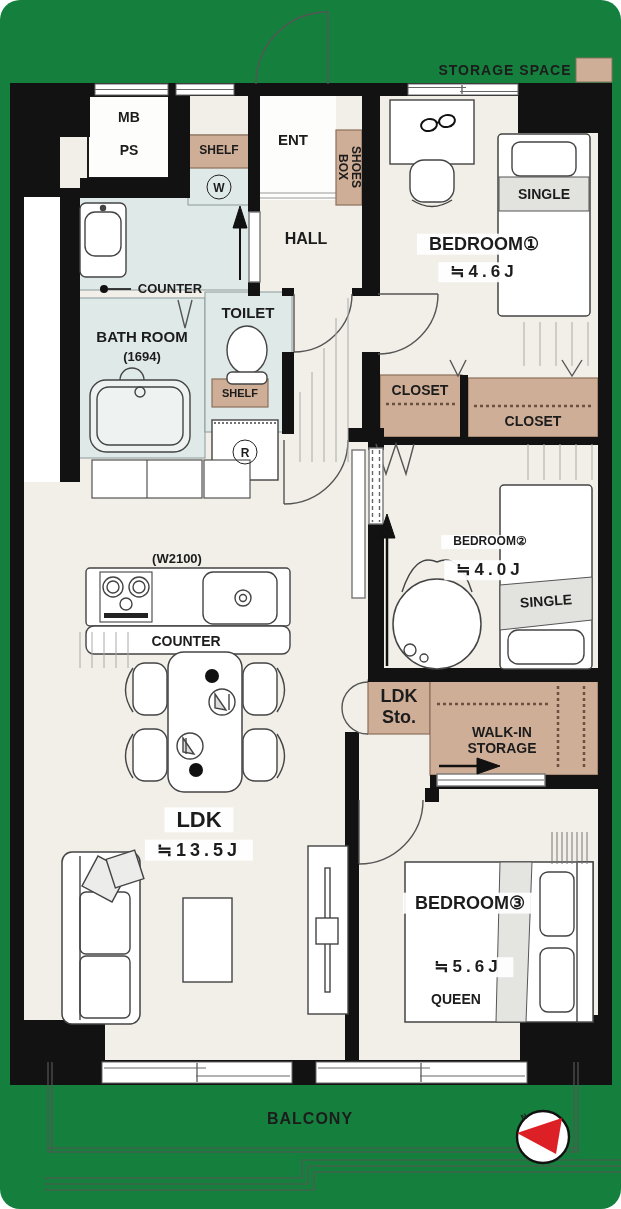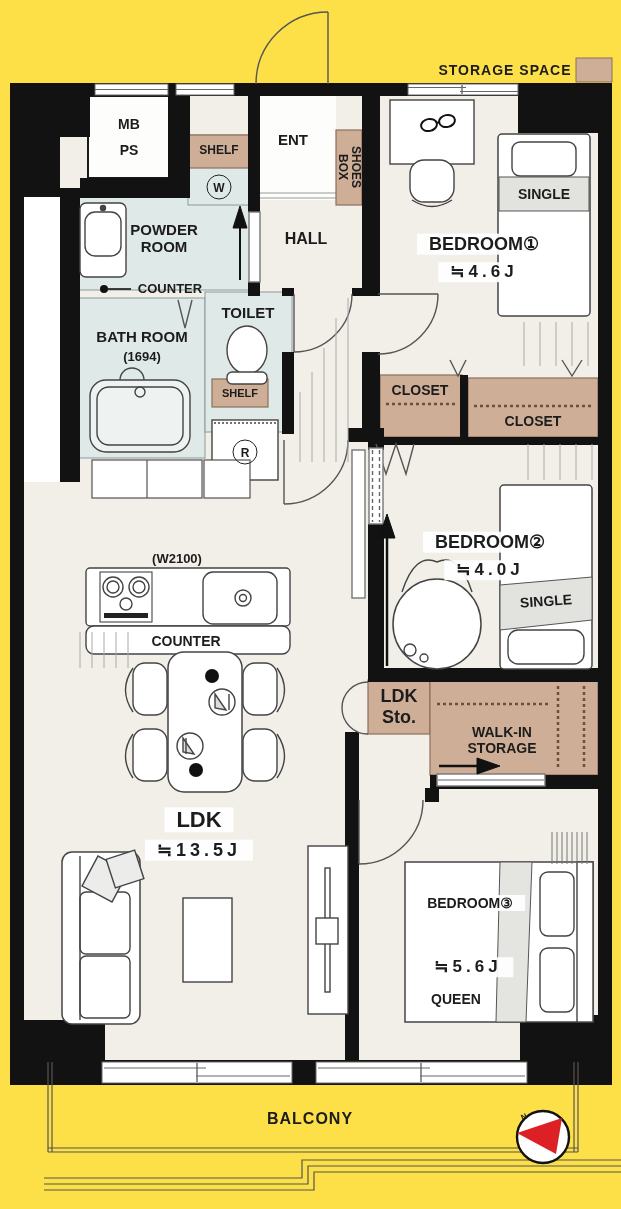--- a/index.html
+++ b/index.html
@@ -1,17 +1,17 @@
 <!DOCTYPE html>
 <html><head>
 <meta charset="utf-8">
 <style>
   html,body{margin:0;padding:0;background:#fff;}
-  #plan{position:relative;width:621px;height:1209px;background:#fde047;overflow:hidden;
-        font-family:"Liberation Sans",sans-serif;}
+  #plan{position:relative;width:621px;height:1209px;background:#15803d;overflow:hidden;
+        font-family:"Liberation Sans",sans-serif;border-radius:20px;}
   #plan svg{position:absolute;left:0;top:0;z-index:1;}
   .lbl{position:absolute;transform:translate(-50%,-50%);z-index:2;color:#1c1c1c;
        font-family:"Liberation Sans",sans-serif;font-weight:700;white-space:nowrap;
        text-align:center;line-height:1.15;}
   .chip{background:rgba(255,255,255,.92);padding:0 12px;}
   .size{letter-spacing:4px;}
   .multi{white-space:normal;}
   .vtext{white-space:normal;transform:translate(-50%,-50%) rotate(90deg);width:70px;
          line-height:1.05;}
   .circle-lbl{position:absolute;width:23px;height:23px;border:1.6px solid #222;
@@ -291,31 +291,30 @@
   <g>
     <circle cx="543" cy="1137" r="26" fill="#fff" stroke="#111" stroke-width="2.4"></circle>
     <polygon points="517,1133 562,1118 556,1154" fill="#dd2025"></polygon>
   </g>
 
   <rect x="576" y="58" width="36" height="24" fill="#cfae97" stroke="#8a6f5c" stroke-width="1"></rect>
 </svg>
 
 <div class="lbl" style="left:505px;top:70px;font-size:14px;font-weight:600;letter-spacing:1px;">STORAGE SPACE</div>
 
-<div class="lbl" style="left:129px;top:124px;font-size:14px;text-align:center;">MB</div>
+<div class="lbl" style="left:129px;top:117px;font-size:14px;text-align:center;">MB</div>
 <div class="lbl" style="left:129px;top:150px;font-size:14px;">PS</div>
 
 <div class="lbl" style="left:219px;top:151px;font-size:12px;">SHELF</div>
 <div class="circle-lbl" style="left:219px;top:187px;">W</div>
 
 <div class="lbl" style="left:293px;top:140px;font-size:15px;">ENT</div>
 <div class="lbl vtext" style="left:349px;top:167px;font-size:12px;">SHOES BOX</div>
 <div class="lbl" style="left:306px;top:239px;font-size:16px;text-align:center;">HALL</div>
 
-<div class="lbl multi" style="left:164px;top:238px;font-size:15px;width:100px;">POWDER ROOM</div>
 <div class="lbl" style="left:170px;top:289px;font-size:13px;">COUNTER</div>
 
 <div class="lbl" style="left:142px;top:337px;font-size:15px;">BATH ROOM</div>
 <div class="lbl" style="left:142px;top:357px;font-size:13px;font-weight:600;">(1694)</div>
 
 <div class="lbl" style="left:248px;top:313px;font-size:15px;">TOILET</div>
 <div class="lbl" style="left:240px;top:393px;font-size:11px;">SHELF</div>
 <div class="circle-lbl" style="left:245px;top:452px;">R</div>
 
 <div class="lbl" style="left:177px;top:559px;font-size:13px;font-weight:600;">(W2100)</div>
@@ -324,27 +323,27 @@
 <div class="lbl chip" style="left:199px;top:820px;font-size:22px;">LDK</div>
 <div class="lbl chip size" style="left:199px;top:850px;font-size:18px;text-align:right;">≒13.5J</div>
 
 <div class="lbl chip" style="left:484px;top:244px;font-size:18px;">BEDROOM①</div>
 <div class="lbl chip size" style="left:484px;top:272px;font-size:17px;">≒4.6J</div>
 <div class="lbl" style="left:544px;top:194px;font-size:14px;">SINGLE</div>
 
 <div class="lbl" style="left:420px;top:390px;font-size:14px;">CLOSET</div>
 <div class="lbl" style="left:533px;top:421px;font-size:14px;">CLOSET</div>
 
-<div class="lbl chip" style="left:490px;top:542px;font-size:18px;">BEDROOM②</div>
+<div class="lbl chip" style="left:490px;top:542px;font-size:12px;">BEDROOM②</div>
 <div class="lbl chip size" style="left:490px;top:570px;font-size:17px;">≒4.0J</div>
 <div class="lbl" style="left:546px;top:601px;font-size:14px;transform:translate(-50%,-50%) rotate(-4deg);">SINGLE</div>
 
 <div class="lbl multi" style="left:399px;top:707px;font-size:18px;width:44px;">LDK Sto.</div>
 <div class="lbl multi" style="left:502px;top:740px;font-size:14px;width:92px;">WALK-IN STORAGE</div>
 
-<div class="lbl chip" style="left:470px;top:903px;font-size:14px;">BEDROOM③</div>
+<div class="lbl chip" style="left:470px;top:903px;font-size:18px;">BEDROOM③</div>
 <div class="lbl chip size" style="left:468px;top:934px;font-size:17px;margin-top:33px;">≒5.6J</div>
 <div class="lbl" style="left:456px;top:999px;font-size:14px;">QUEEN</div>
 
 <div class="lbl" style="left:310px;top:1119px;font-size:16px;font-weight:600;letter-spacing:1px;">BALCONY</div>
 <div class="lbl" style="left:524px;top:1117px;font-size:8px;transform:translate(-50%,-50%) rotate(-25deg);">N</div>
 
 </div>
 
 </body></html>

